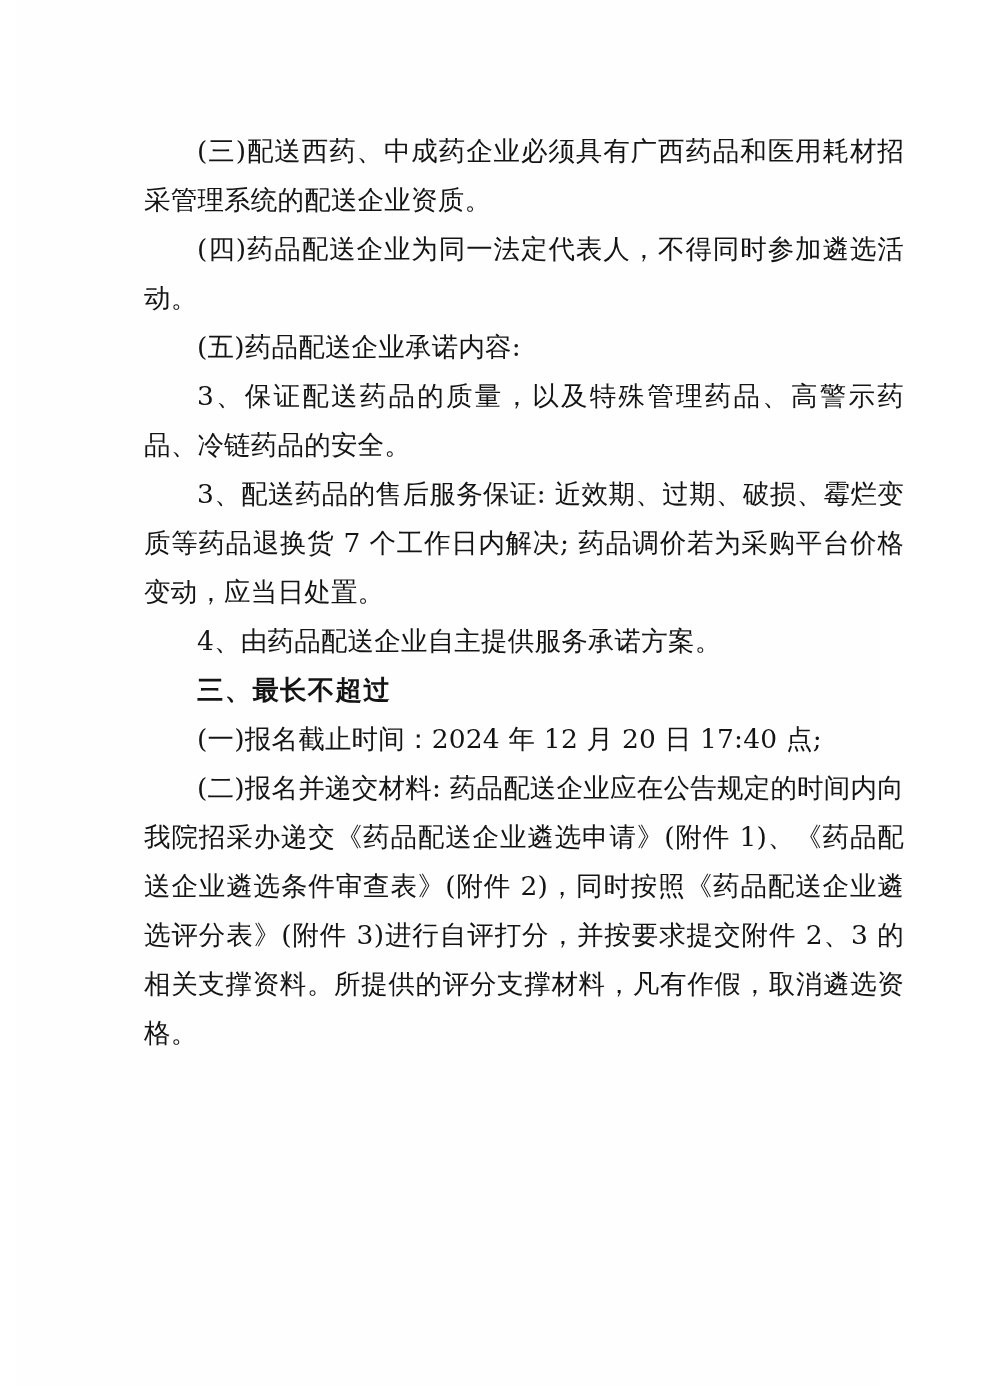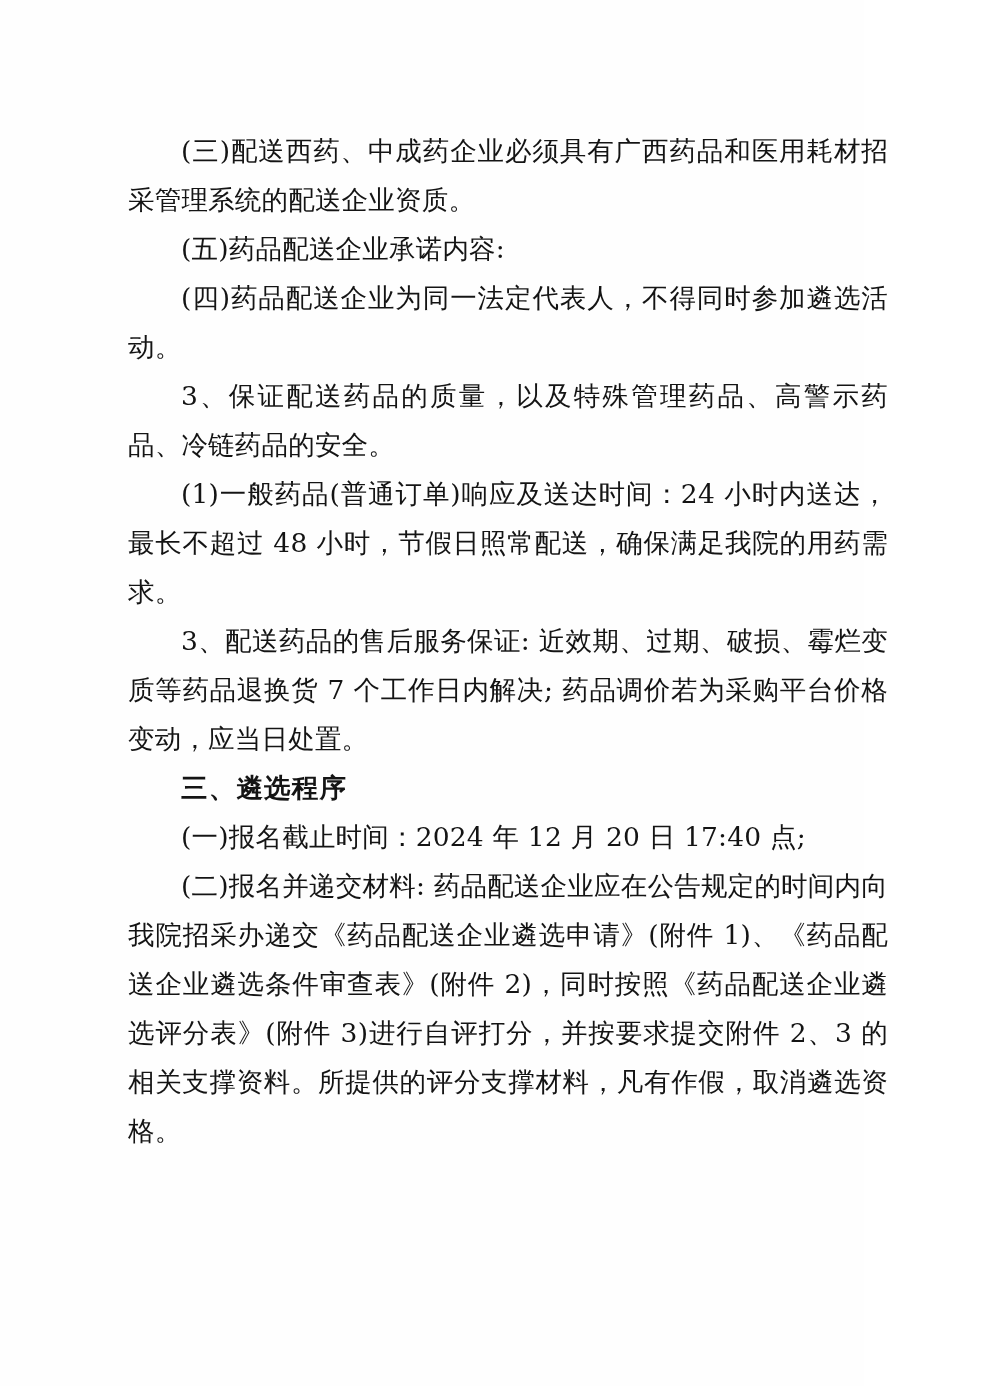--- a/index.html
+++ b/index.html
@@ -10,21 +10,21 @@
   body {
     width: 1000px;
     height: 1386px;
     font-family: "DejaVu Serif", "Liberation Serif", serif;
     color: #1b1b1b;
     position: relative;
     overflow: hidden;
   }
   .page {
     position: absolute;
-    left: 0; top: 0;
+    left: 16px; top: 0;
     width: 864px;
     height: 1386px;
     background: #fefefe;
   }
   .content {
     position: absolute;
     left: 128px;
     top: 126px;
     width: 760px;
   }
@@ -48,23 +48,23 @@
     letter-spacing: 1.2px;
   }
 </style>
 </head>
 <body>
 
 <div class="page">
   <div class="content">
 
     <p class="para indent">(三)配送西药、中成药企业必须具有广西药品和医用耗材招采管理系统的配送企业资质。</p>
+    <p class="para indent">(四)药品配送企业为同一法定代表人，不得同时参加遴选活动。</p>
     <p class="para indent">(五)药品配送企业承诺内容:</p>
-    <p class="para indent">(四)药品配送企业为同一法定代表人，不得同时参加遴选活动。</p>
     <p class="para indent">3、保证配送药品的质量，以及特殊管理药品、高警示药品、冷链药品的安全。</p>
-    <p class="para indent">(1)一般药品(普通订单)响应及送达时间：24 小时内送达，最长不超过 48 小时，节假日照常配送，确保满足我院的用药需求。</p>
     <p class="para indent">3、配送药品的售后服务保证: 近效期、过期、破损、霉烂变质等药品退换货 7 个工作日内解决; 药品调价若为采购平台价格变动，应当日处置。</p>
-    <p class="para heading">三、遴选程序</p>
+    <p class="para indent">4、由药品配送企业自主提供服务承诺方案。</p>
+    <p class="para heading">三、最长不超过</p>
     <p class="para indent">(一)报名截止时间：2024 年 12 月 20 日 17:40 点;</p>
     <p class="para indent">(二)报名并递交材料: 药品配送企业应在公告规定的时间内向我院招采办递交《药品配送企业遴选申请》(附件 1)、《药品配送企业遴选条件审查表》(附件 2)，同时按照《药品配送企业遴选评分表》(附件 3)进行自评打分，并按要求提交附件 2、3 的相关支撑资料。所提供的评分支撑材料，凡有作假，取消遴选资格。</p>
 
   </div>
 </div>
 
 </body></html>

